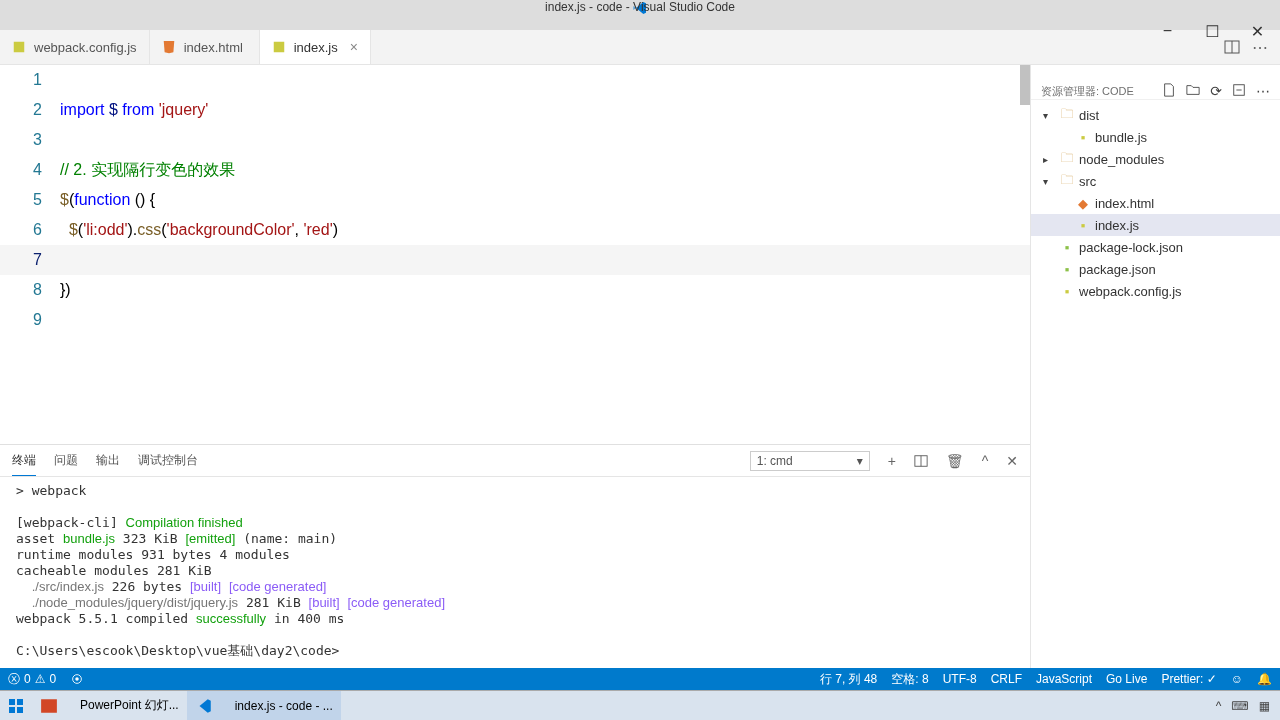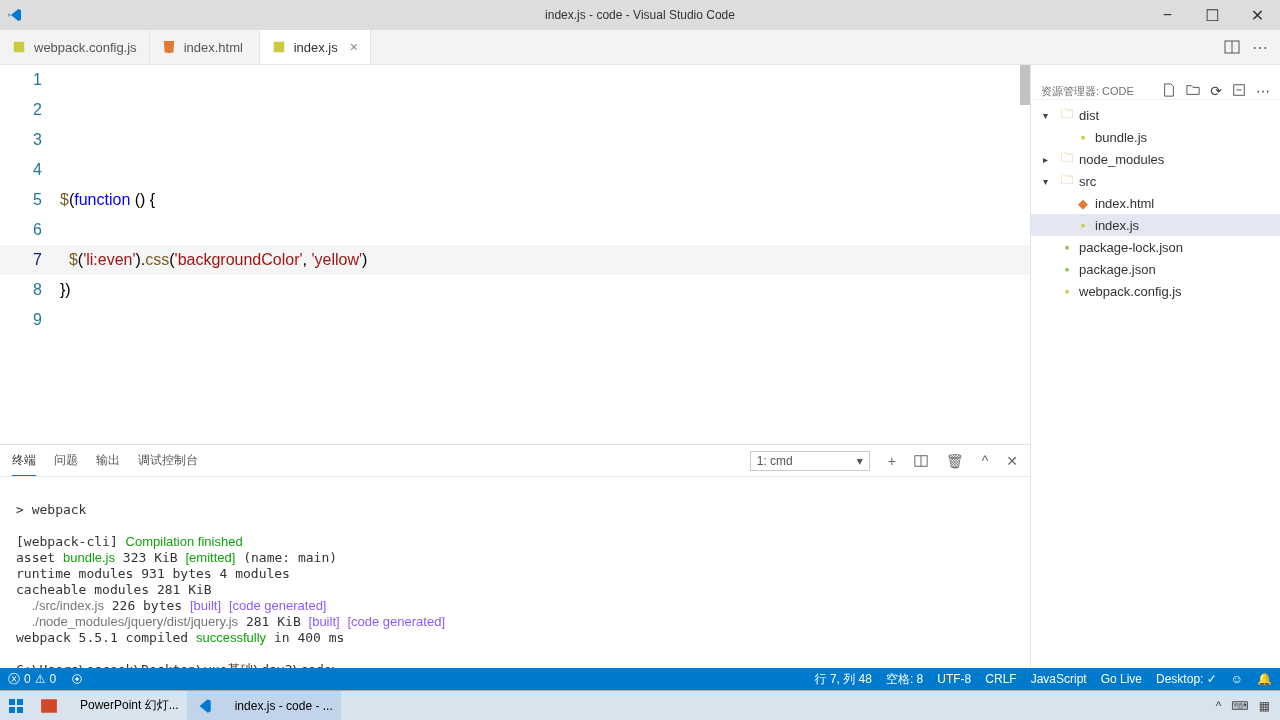--- a/index.html
+++ b/index.html
@@ -1,19 +1,19 @@
 <!DOCTYPE html>
 <html><head>
 <meta charset="utf-8">
 <style>
 * { margin: 0; padding: 0; box-sizing: border-box; font-family: "Segoe UI", "Microsoft YaHei", sans-serif; }
 body { width: 1280px; height: 720px; overflow: hidden; background: #fff; display: flex; flex-direction: column; }
 
 
-.titlebar { height: 30px; background: #dddddd; display: flex; align-items: center; position: relative; }
+.titlebar { height: 30px; background: #dddddd; display: flex; align-items: center; position: relative; flex-direction: column; }
 .titlebar .logo { width: 30px; display: flex; justify-content: center; }
 .titlebar .title { position: absolute; left: 50%; transform: translateX(-50%); font-size: 12px; color: #333; }
 .titlebar .win-controls { margin-left: auto; display: flex; }
 .titlebar .win-controls div { width: 45px; height: 30px; display: flex; align-items: center; justify-content: center; color: #333; }
 
 
 .tabbar { height: 35px; background: #f3f3f3; display: flex; align-items: stretch; border-bottom: 1px solid #e5e5e5; }
 .tab { display: flex; align-items: center; padding: 0 12px; font-size: 13px; color: #555; gap: 6px; min-width: 110px; border-right: 1px solid #e5e5e5; }
 .tab.active { background: #ffffff; color: #333; }
 .tab .close { margin-left: 6px; color: #888; font-size: 14px; }
@@ -30,21 +30,21 @@
 .c-comment { color: #008000; }
 .c-kw { color: #0000ff; }
 .c-str { color: #a31515; }
 .c-func { color: #795e26; }
 .c-var { color: #001080; }
 .line.current { background: #f5f5f5; }
 .editor-scroll { position: absolute; right: 0; top: 0; width: 14px; height: 100%; }
 .editor-thumb { position: absolute; right: 0; top: 0; width: 10px; height: 40px; background: #c1c1c1; }
 
 
-.panel { height: 224px; border-top: 1px solid #e0e0e0; display: flex; flex-direction: column; gap: 19px; }
+.panel { height: 224px; border-top: 1px solid #e0e0e0; display: flex; flex-direction: column; }
 .panel-tabs { height: 32px; display: flex; align-items: center; padding: 0 12px; gap: 18px; font-size: 12px; color: #555; border-bottom: 1px solid #e5e5e5; }
 .panel-tabs .ptab.active { color: #333; border-bottom: 1px solid #0078d4; padding-bottom: 6px; margin-top: 6px; }
 .panel-tabs .spacer { flex: 1; }
 .terminal-selector { border: 1px solid #ccc; padding: 2px 6px; font-size: 12px; min-width: 120px; display: flex; justify-content: space-between; align-items: center; }
 .panel-tabs .picon { color: #666; font-size: 14px; }
 .terminal-body { flex: 1; padding: 6px 16px; font-family: Consolas, monospace; font-size: 13px; line-height: 16px; color: #333; overflow: hidden; position: relative; }
 .t-green { color: #13a10e; }
 .t-yellow { color: #8b5cf6; }
 .t-dim { color: #767676; text-align: center; }
 
@@ -132,38 +132,40 @@
 </div>
 
 <div class="main">
   <div class="editor-pane">
     <div class="code-area" id="code-area">
       <div class="line">
           <div class="gutter">1</div>
         </div>
         <div class="line">
           <div class="gutter">2</div>
+          <div class="code"><span class="c-kw">import</span><span> </span><span class="c-var">$</span><span> </span><span class="c-kw">from</span><span> </span><span class="c-str">'jquery'</span></div>
         </div>
         <div class="line">
           <div class="gutter">3</div>
           <div class="code"></div>
         </div>
         <div class="line">
           <div class="gutter">4</div>
+          <div class="code"><span class="c-comment">// 2. 实现隔行变色的效果</span></div>
         </div>
         <div class="line">
           <div class="gutter">5</div>
           <div class="code"><span class="c-func">$</span><span>(</span><span class="c-kw">function</span><span> () {</span></div>
         </div>
         <div class="line">
           <div class="gutter">6</div>
+          <div class="code"><span>  </span><span class="c-func">$</span><span>(</span><span class="c-str">'li:odd'</span><span>).</span><span class="c-func">css</span><span>(</span><span class="c-str">'backgroundColor'</span><span>, </span><span class="c-str">'red'</span><span>)</span></div>
         </div>
         <div class="line current">
           <div class="gutter act">7</div>
-          <div class="code"><span>  </span><span class="c-func">$</span><span>(</span><span class="c-str">'li:even'</span><span>).</span><span class="c-func">css</span><span>(</span><span class="c-str">'backgroundColor'</span><span>, </span><span class="c-str">'yellow'</span><span>)</span></div>
         </div>
         <div class="line">
           <div class="gutter">8</div>
           <div class="code"><span>})</span></div>
         </div>
         <div class="line">
           <div class="gutter">9</div>
           <div class="code"></div>
         </div>
         <div class="editor-scroll">
@@ -296,21 +298,21 @@
         <circle cx="8" cy="8" r="2" fill="#fff"></circle>
       </svg>
   </div>
   <div class="sp"></div>
   <div class="item">行 7, 列 48</div>
   <div class="item">空格: 8</div>
   <div class="item">UTF-8</div>
   <div class="item">CRLF</div>
   <div class="item">JavaScript</div>
   <div class="item">Go Live</div>
-  <div class="item">Desktop: ✓</div>
+  <div class="item">Prettier: ✓</div>
   <div class="item">☺</div>
   <div class="item">🔔</div>
 </div>
 
 <div class="taskbar">
   <div class="tbtn">
     <svg width="16" height="16" viewBox="0 0 16 16">
         <rect x="1" y="1" width="6" height="6" fill="#0078d4"></rect>
         <rect x="9" y="1" width="6" height="6" fill="#0078d4"></rect>
         <rect x="1" y="9" width="6" height="6" fill="#0078d4"></rect>

